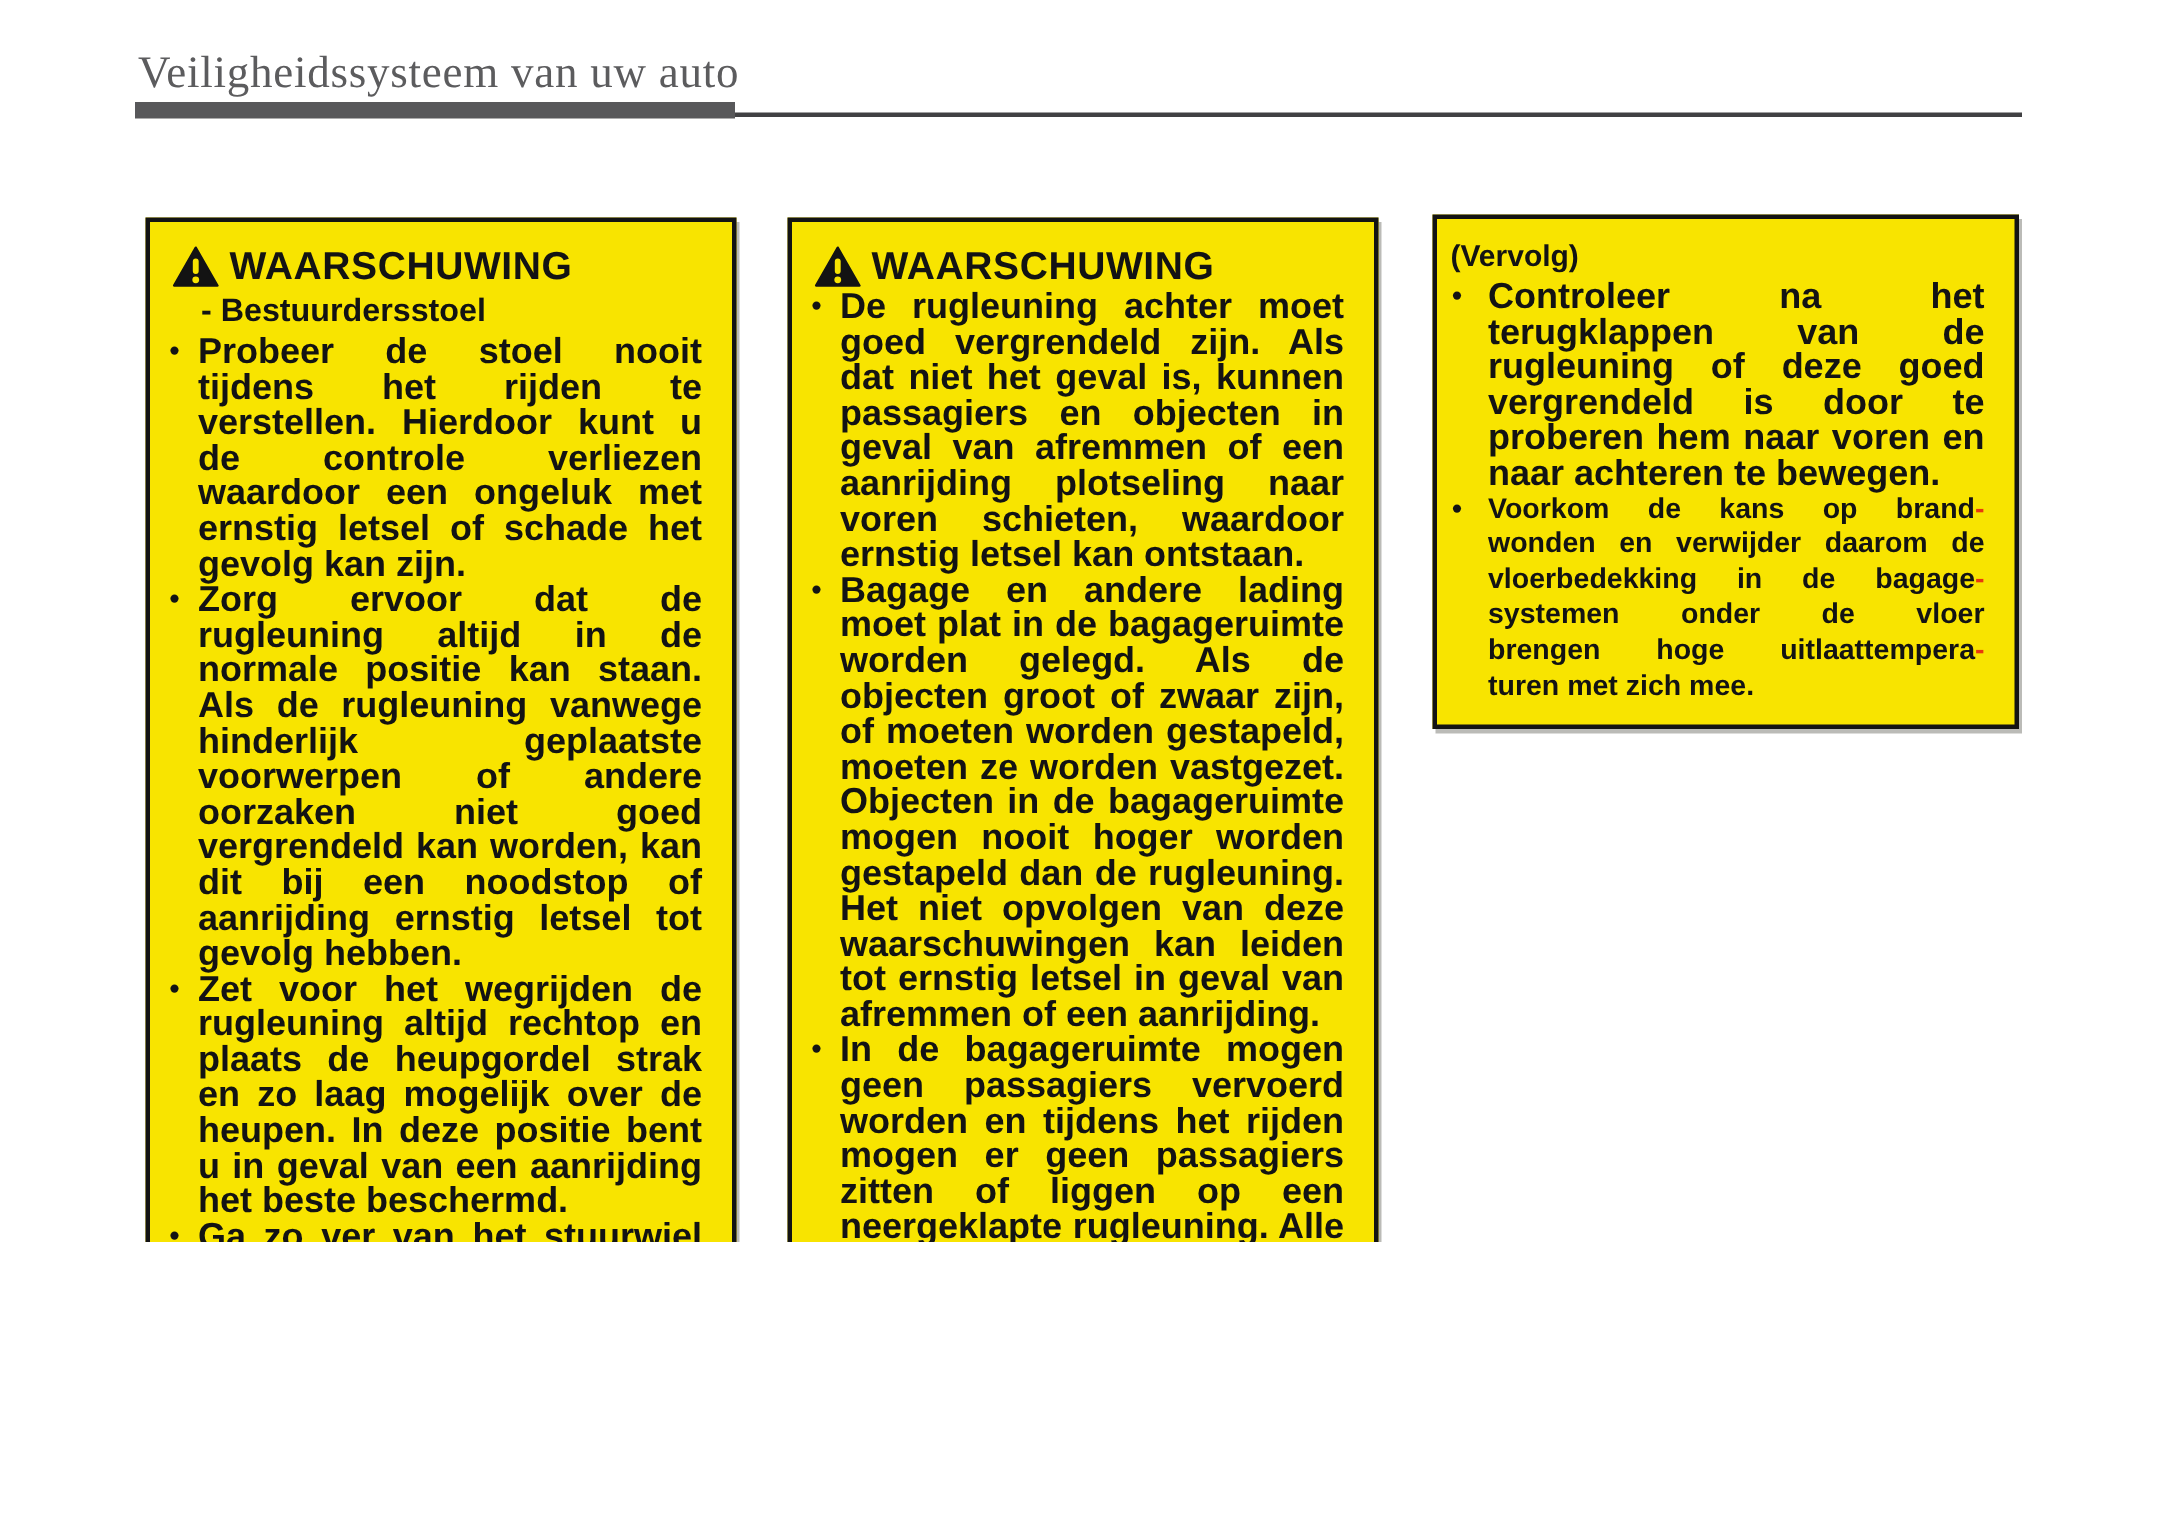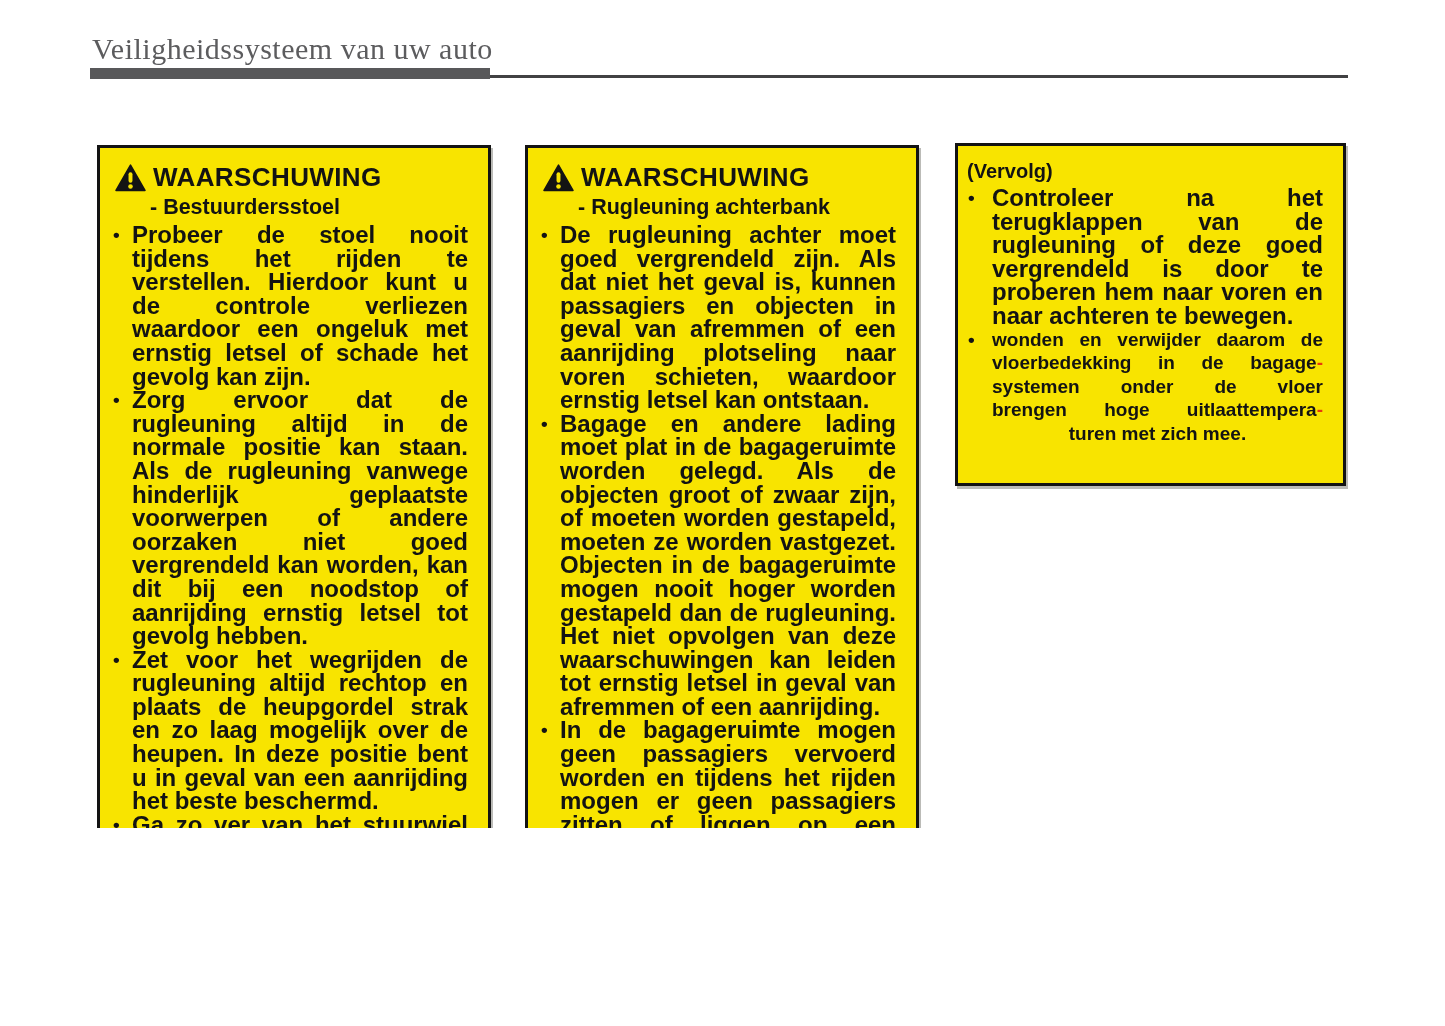--- a/index.html
+++ b/index.html
@@ -16,32 +16,32 @@
   .wbox{position:absolute;box-sizing:border-box;background:var(--yellow,#F8E400);
     border:3px solid #131313;box-shadow:2px 3px 0 rgba(105,105,95,0.45);
     padding:13px 20px 10px 12px;color:#131313;}
   .box1{left:97px;top:145px;width:394px;height:788px;}
   .box2{left:525px;top:145px;width:394px;height:761px;}
   .box3{left:955px;top:143px;width:391px;height:343px;padding-left:8px;}
 
   .whead{display:flex;align-items:center;gap:7px;margin:1px 0 0 3px;height:31px;}
   .wicon svg{width:31px;height:28px;display:block;}
   .wtitle{font-size:26px;font-weight:bold;letter-spacing:0.4px;}
-  .wsub{font-size:21.5px;font-weight:bold;margin:1px 0 3px 38px;line-height:26px;}
+  .wsub{font-size:21.5px;font-weight:bold;margin:1px 0 3px 22px;line-height:26px;}
 
   .bullet{display:flex;}
   .dot{flex:none;width:19px;font-size:19px;font-weight:bold;line-height:23.6px;padding-left:1px;}
   .box3 .dot{width:24px;padding-left:2px;}
   .btxt{flex:1;margin:0;font-size:24px;font-weight:bold;line-height:23.6px;
     text-align:justify;text-justify:inter-word;}
   .vhead{font-size:20px;font-weight:bold;line-height:24px;margin:0 0 3px 1px;}
   .vervolg-right{font-size:19.5px;font-weight:bold;text-align:right;padding-right:3px;margin-top:2px;}
 
   .jlines{flex:1;font-size:19px;font-weight:bold;line-height:23.6px;}
-  .jline{text-align:center;}
+  .jline{text-align:left;}
   .jl-just{text-align:justify;text-align-last:justify;}
   .redh{color:var(--red,#E8380D);}
 
   
   .hr-dash{position:absolute;left:0;top:949px;width:1445px;height:2px;
     background:repeating-linear-gradient(90deg,#4c4c4c 0 7px,transparent 7px 12px);}
   .vr-dash{position:absolute;left:94px;top:943px;width:2px;height:83px;
     background:repeating-linear-gradient(180deg,#4c4c4c 0 7px,transparent 7px 12px);}
   .pg-ch{position:absolute;left:56px;top:951px;width:32px;text-align:right;
     font-size:30px;color:#2c2c2c;}
@@ -90,21 +90,20 @@
     <div class="whead">
       <span class="wicon">
         <svg viewBox="0 0 60 54">
             <path d="M30 2 L58 51 L2 51 Z" fill="#131313" stroke="#131313" stroke-width="3" stroke-linejoin="round"></path>
             <rect x="26.2" y="16" width="7.6" height="20" rx="3.8" fill="var(--yellow,#F8E400)"></rect>
             <circle cx="30" cy="43.5" r="4.4" fill="var(--yellow,#F8E400)"></circle>
           </svg>
       </span>
       <span class="wtitle">WAARSCHUWING</span>
     </div>
-    <div class="wsub">- Rugleuning achterbank</div>
     <div class="bullet">
       <span class="dot">•</span>
       <p class="btxt">De rugleuning achter moet goed vergrendeld zijn. Als dat niet het geval is, kunnen passagiers en objecten in geval van afremmen of een aanrijding plotseling naar voren schieten, waardoor ernstig letsel kan ontstaan.</p>
     </div>
     <div class="bullet">
       <span class="dot">•</span>
       <p class="btxt">Bagage en andere lading moet plat in de bagageruimte worden gelegd. Als de objecten groot of zwaar zijn, of moeten worden gestapeld, moeten ze worden vastgezet. Objecten in de bagageruimte mogen nooit hoger worden gestapeld dan de rugleuning. Het niet opvolgen van deze waarschuwingen kan leiden tot ernstig letsel in geval van afremmen of een aanrijding.</p>
     </div>
     <div class="bullet">
       <span class="dot">•</span>
@@ -115,20 +114,21 @@
 
   <section class="wbox box3">
     <div class="vhead">(Vervolg)</div>
     <div class="bullet">
       <span class="dot">•</span>
       <p class="btxt">Controleer na het terugklappen van de rugleuning of deze goed vergrendeld is door te proberen hem naar voren en naar achteren te bewegen.</p>
     </div>
     <div class="bullet">
       <span class="dot">•</span>
       <div class="jlines">
+        <div class="jline jl-just"><span>Voorkom de kans op brand</span><span class="redh">-</span></div>
         <div class="jline jl-just"><span>wonden en verwijder daarom de</span></div>
         <div class="jline jl-just"><span>vloerbedekking in de bagage</span><span class="redh">-</span></div>
         <div class="jline jl-just"><span>systemen onder de vloer</span></div>
         <div class="jline jl-just"><span>brengen hoge uitlaattempera</span><span class="redh">-</span></div>
         <div class="jline"><span>turen met zich mee.</span></div>
       </div>
     </div>
   </section>
 
   <div class="hr-dash"></div>

